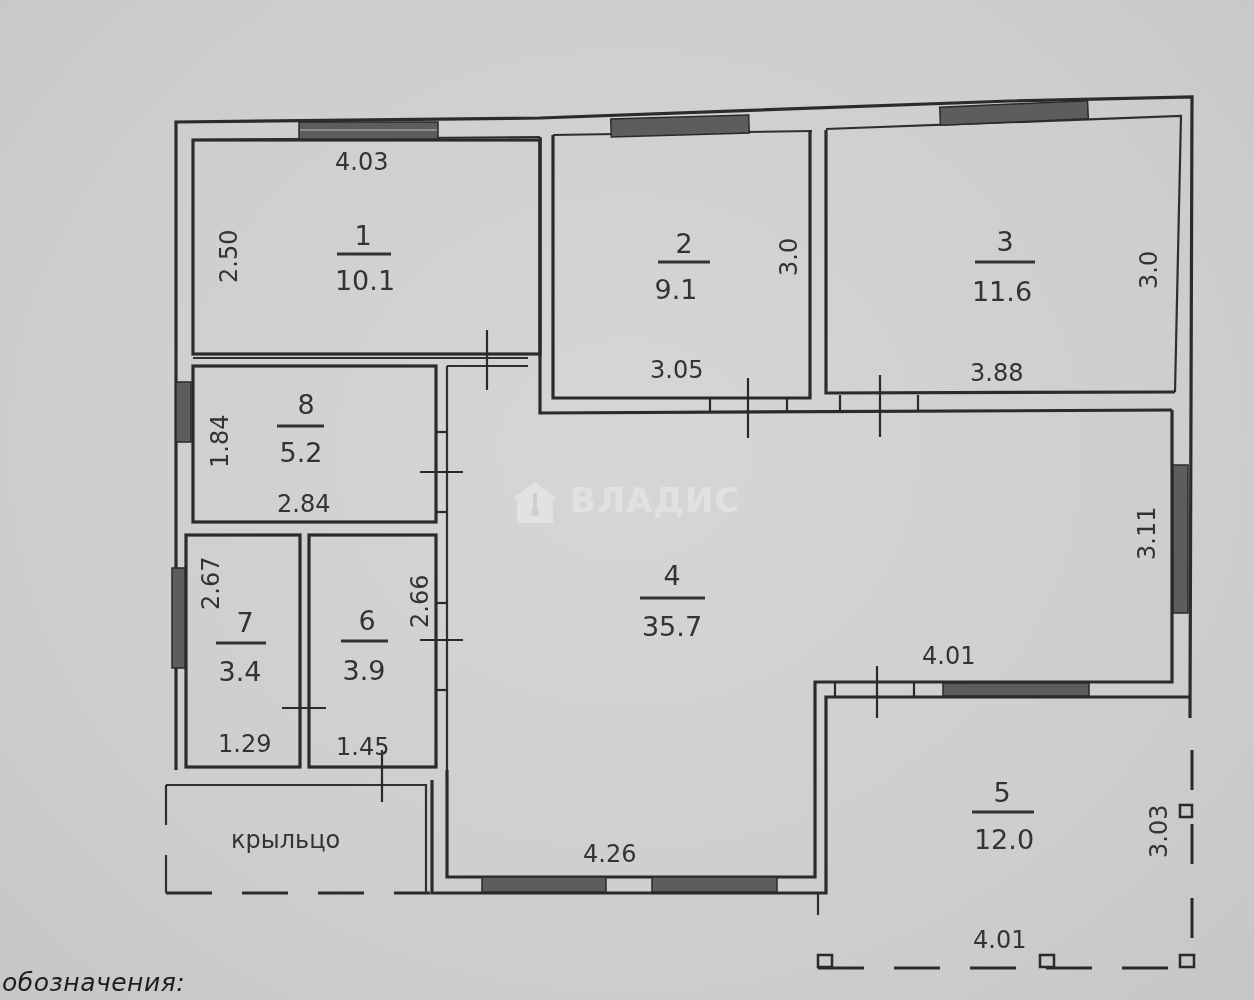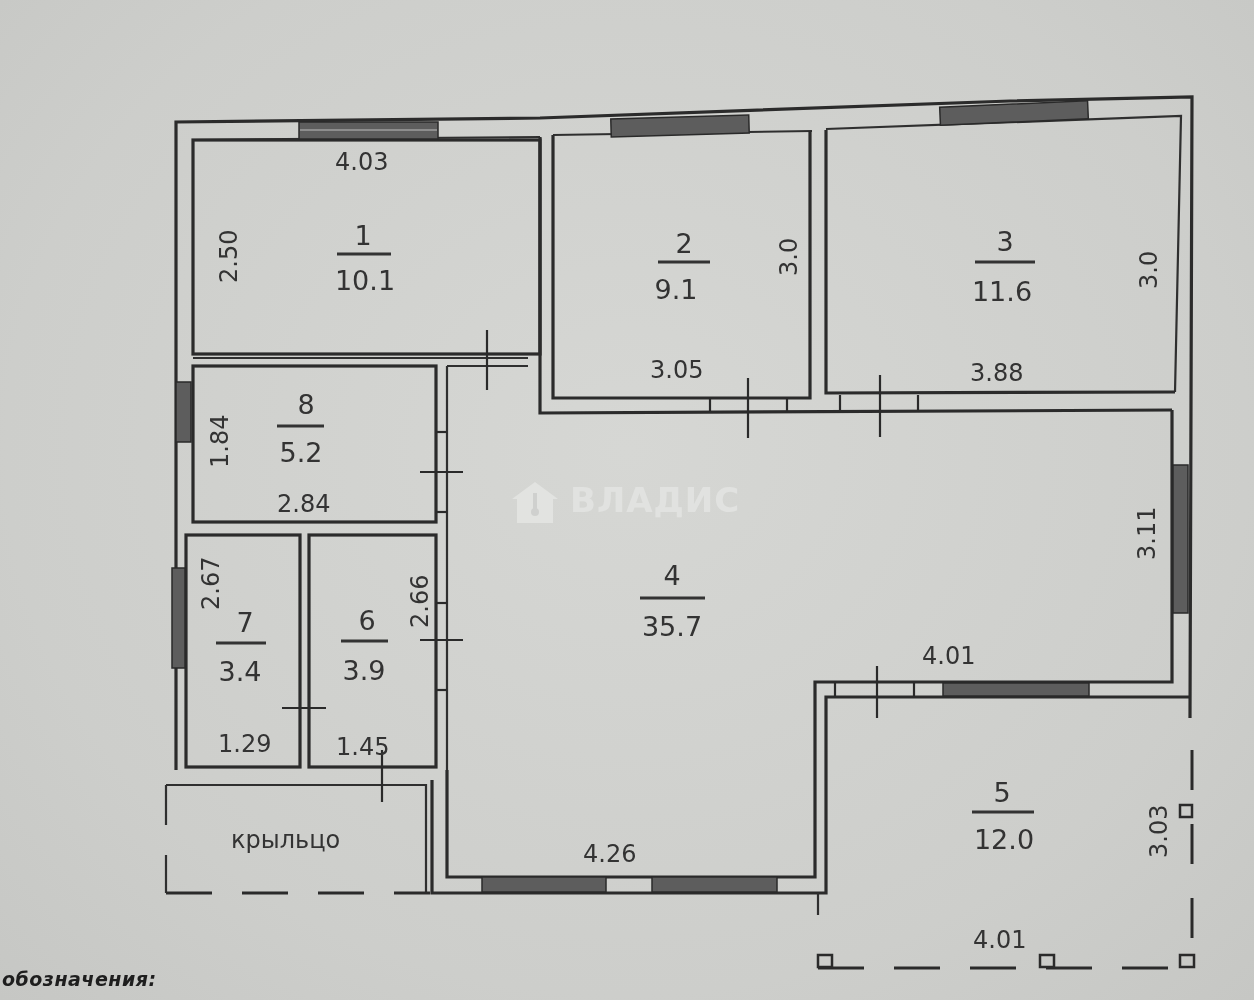--- a/index.html
+++ b/index.html
@@ -16,21 +16,21 @@
     .window { fill: #5d5d5d; stroke: #2a2a2a; stroke-width: 1.5; }
     .window-line { stroke: #bdbdbd; stroke-width: 1.2; }
     .door-tick { stroke: #2a2a2a; stroke-width: 2.2; }
     .dash { stroke: #2a2a2a; stroke-width: 3; stroke-dasharray: 46 30; fill: none; }
     .lbl { font-family: "DejaVu Sans", sans-serif; fill: #333; font-size: 27px; }
     .num { font-size: 27px; text-anchor: middle; }
     .dim { font-size: 24px; }
     .frac { stroke: #333; stroke-width: 3; }
     .wm { fill: #e4e5e3; opacity: .85; }
     .wm-text { font-family: "DejaVu Sans", sans-serif; font-weight: bold; font-size: 34px; fill: #e4e5e3; opacity: .85; letter-spacing: 1px; }
-    .legend { position: absolute; left: 2px; top: 968px; font-family: "DejaVu Sans", sans-serif; font-style: italic; font-weight: bold; font-size: 19px; color: #1e1e1e; letter-spacing: 0.5px; }
+    .legend { position: absolute; left: 2px; top: 968px; font-family: "DejaVu Sans", sans-serif; font-style: italic; font-weight: normal; font-size: 25px; color: #1e1e1e; letter-spacing: 0.5px; }
   </style>
 </head>
 <body>
 
 <div class="canvas">
 <svg width="1254" height="1000" viewBox="0 0 1254 1000">
 
   <g>
 
     <polyline class="wall" points="176,355 176,122 540,118 1010,101 1192,97 1190,718"></polyline>

